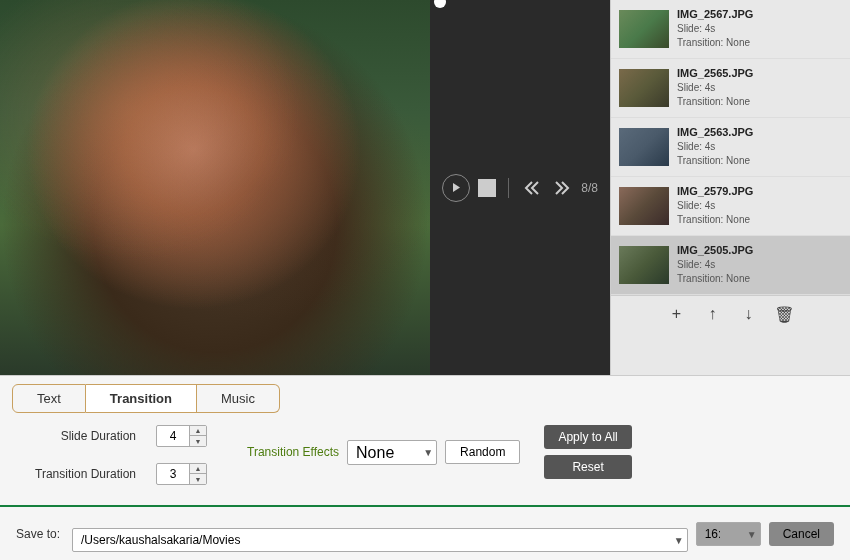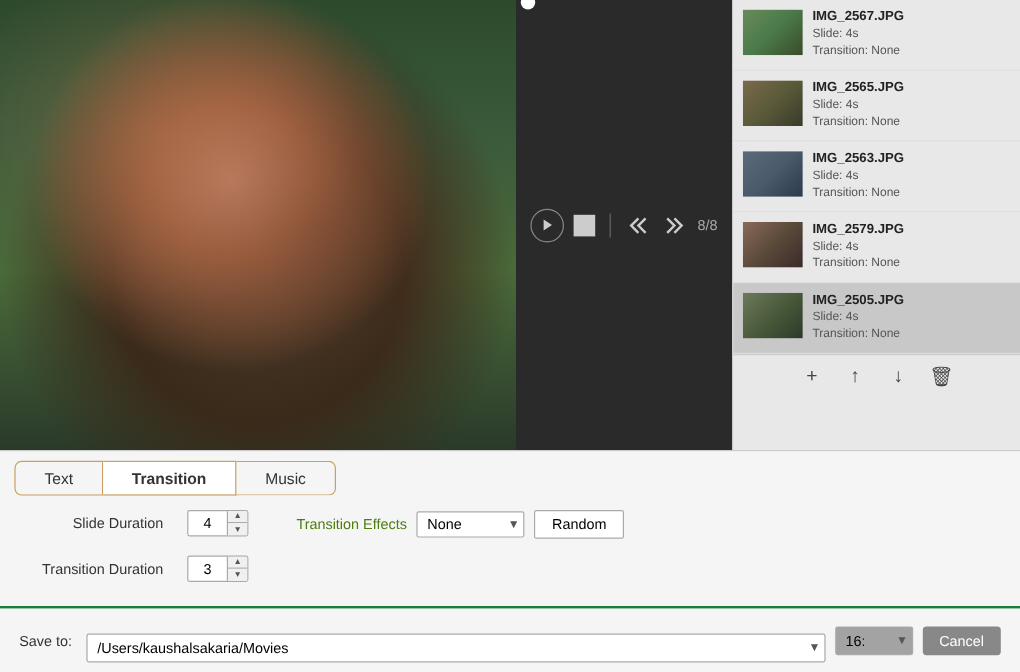--- a/index.html
+++ b/index.html
@@ -152,20 +152,21 @@
     .slides-panel {
       width: 240px;
       background: #e8e8e8;
       border-left: 1px solid #ccc;
       overflow-y: auto;
       flex-shrink: 0;
     }
 
     .slide-item {
       display: flex;
+      align-items: center;
       padding: 8px 8px;
       border-bottom: 1px solid #ddd;
       cursor: pointer;
       background: #e8e8e8;
     }
 
     .slide-item.active {
       background: #c8c8c8;
     }
 
@@ -342,21 +343,21 @@
       position: relative;
       display: inline-flex;
       align-items: center;
     }
 
     .effects-select {
       appearance: none;
       border: 1px solid #aaa;
       background: #fff;
       padding: 3px 24px 3px 8px;
-      font-size: 12px;
+      font-size: 16px;
       border-radius: 2px;
       cursor: pointer;
       outline: none;
       width: 90px;
     }
 
     .select-arrow {
       position: absolute;
       right: 4px;
       pointer-events: none;
@@ -493,21 +494,21 @@
       color: #fff;
       border: none;
       border-radius: 3px;
       font-size: 12px;
       cursor: pointer;
     }
 
     .cancel-btn {
       padding: 5px 14px;
       background: #888;
-      color: #ffffff;
+      color: #000000;
       border: none;
       border-radius: 3px;
       font-size: 12px;
       cursor: pointer;
     }
   </style>
 </head>
 <body>
 
 <div class="main-area">
@@ -640,20 +641,24 @@
           <select class="effects-select">
             <option>None</option>
             <option>Fade</option>
             <option>Slide</option>
             <option>Zoom</option>
             <option>Flip</option>
           </select>
           <span class="select-arrow">▼</span>
         </div>
         <button class="random-btn">Random</button>
+        <div class="action-btns">
+          <button class="apply-btn">Apply to All</button>
+          <button class="reset-btn">Reset</button>
+        </div>
       </div>
     </div>
   </div>
 </div>
 
 <div class="save-bar">
   <span class="save-label">Save to:</span>
   <div class="path-input-wrapper">
     <input type="text" class="path-input" value="/Users/kaushalsakaria/Movies" style="">
     <span class="path-arrow">▼</span>

